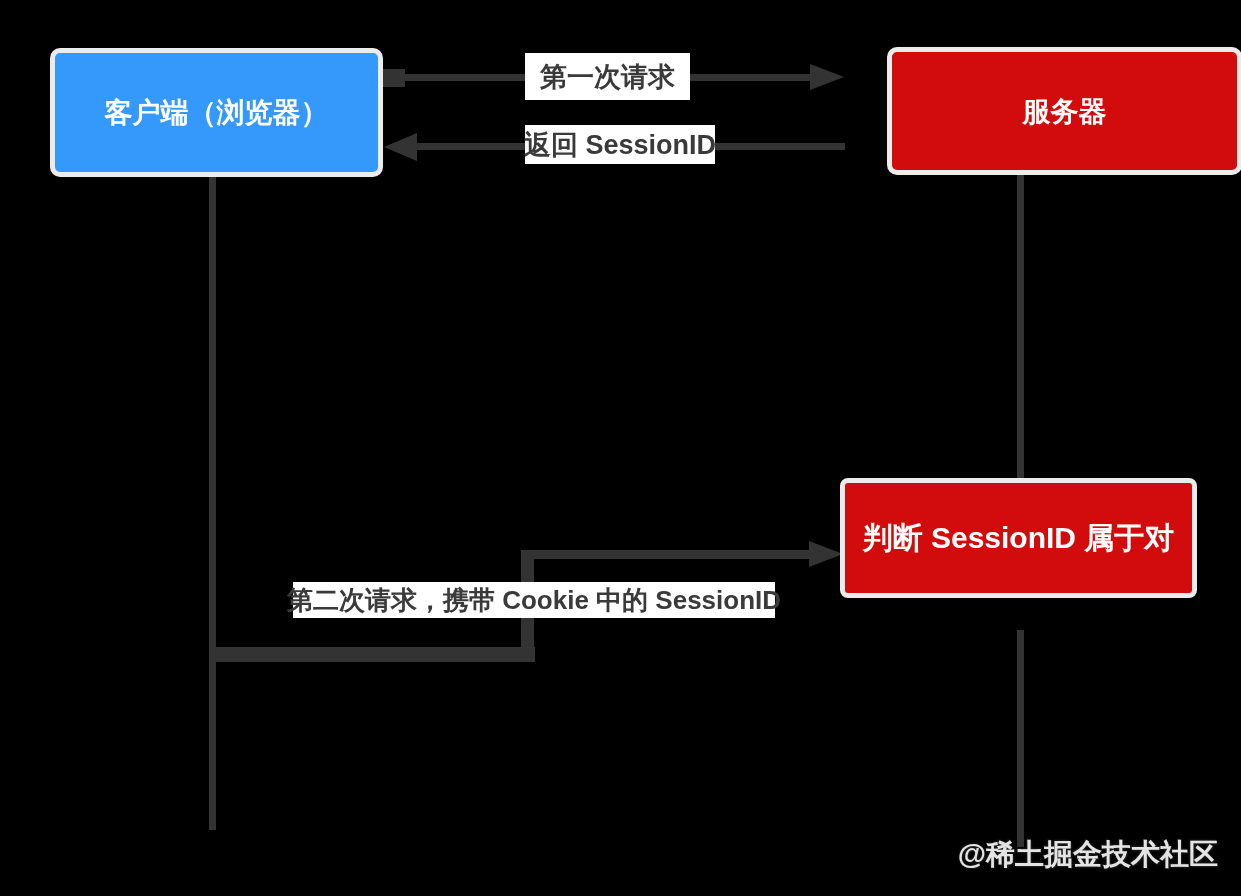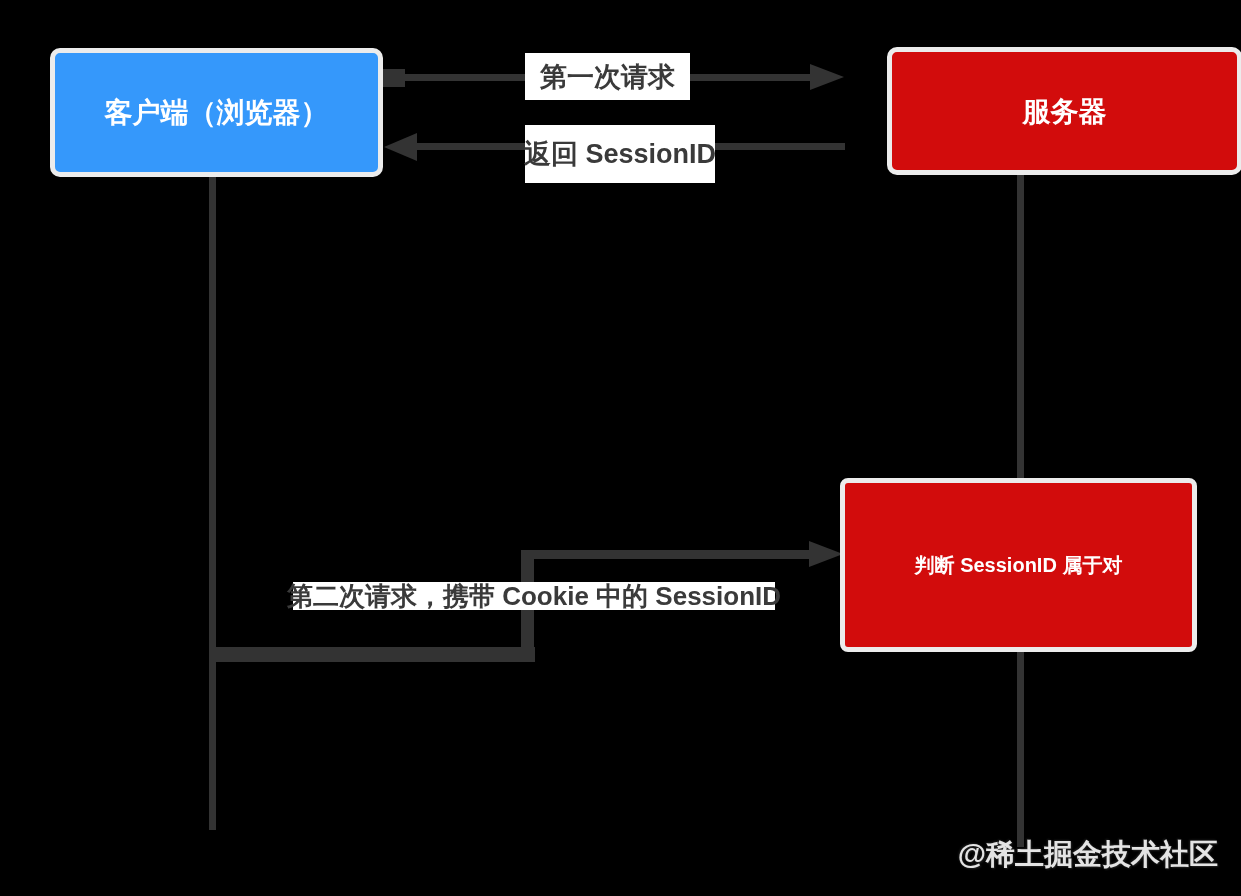--- a/index.html
+++ b/index.html
@@ -30,32 +30,32 @@
   .node {
     position:absolute; z-index:3;
     border:5px solid var(--box-border); border-radius:10px;
     display:flex; flex-direction:column; align-items:center; justify-content:center;
     color:var(--box-text); font-weight:bold; text-align:center;
   }
   .node-blue { background:var(--client-box); }
   .node-red  { background:var(--server-box); }
   .client-node { left:50px; top:48px; width:333px; height:129px; font-size:28px; }
   .server-node { left:843px; top:47px; width:355px; height:128px; font-size:28px; line-height:37px;margin-left:44px; }
-  .judge-node  { left:840px; top:478px; width:357px; height:174px; font-size:20px; line-height:44px; border-radius:8px; }
+  .judge-node  { left:840px; top:478px; width:357px; height:120px; font-size:30px; line-height:44px; border-radius:8px; }
   .node-line { display:block; white-space:nowrap; }
   
   .edge-label {
     position:absolute; z-index:2;
     background:var(--label-bg); color:var(--label-text);
     display:flex; align-items:center; justify-content:center;
     font-weight:bold; white-space:nowrap;
   }
   .label-first  { left:525px; top:53px;  width:165px; height:47px; font-size:27px; }
-  .label-return { left:525px; top:125px; width:190px; height:58px; font-size:27px; }
-  .label-second { left:293px; top:582px; width:482px; height:28px; font-size:26px; }
+  .label-return { left:525px; top:125px; width:190px; height:39px; font-size:27px; }
+  .label-second { left:293px; top:582px; width:482px; height:36px; font-size:26px; }
   
   .watermark {
     position:absolute; right:23px; bottom:21px; z-index:4;
     color:var(--watermark-text); font-size:29px; font-weight:bold;
     text-shadow:1px 1px 2px rgba(40,40,40,0.9), -1px -1px 2px rgba(40,40,40,0.7);
     white-space:nowrap;
   }
 </style>
 </head>
 <body>

